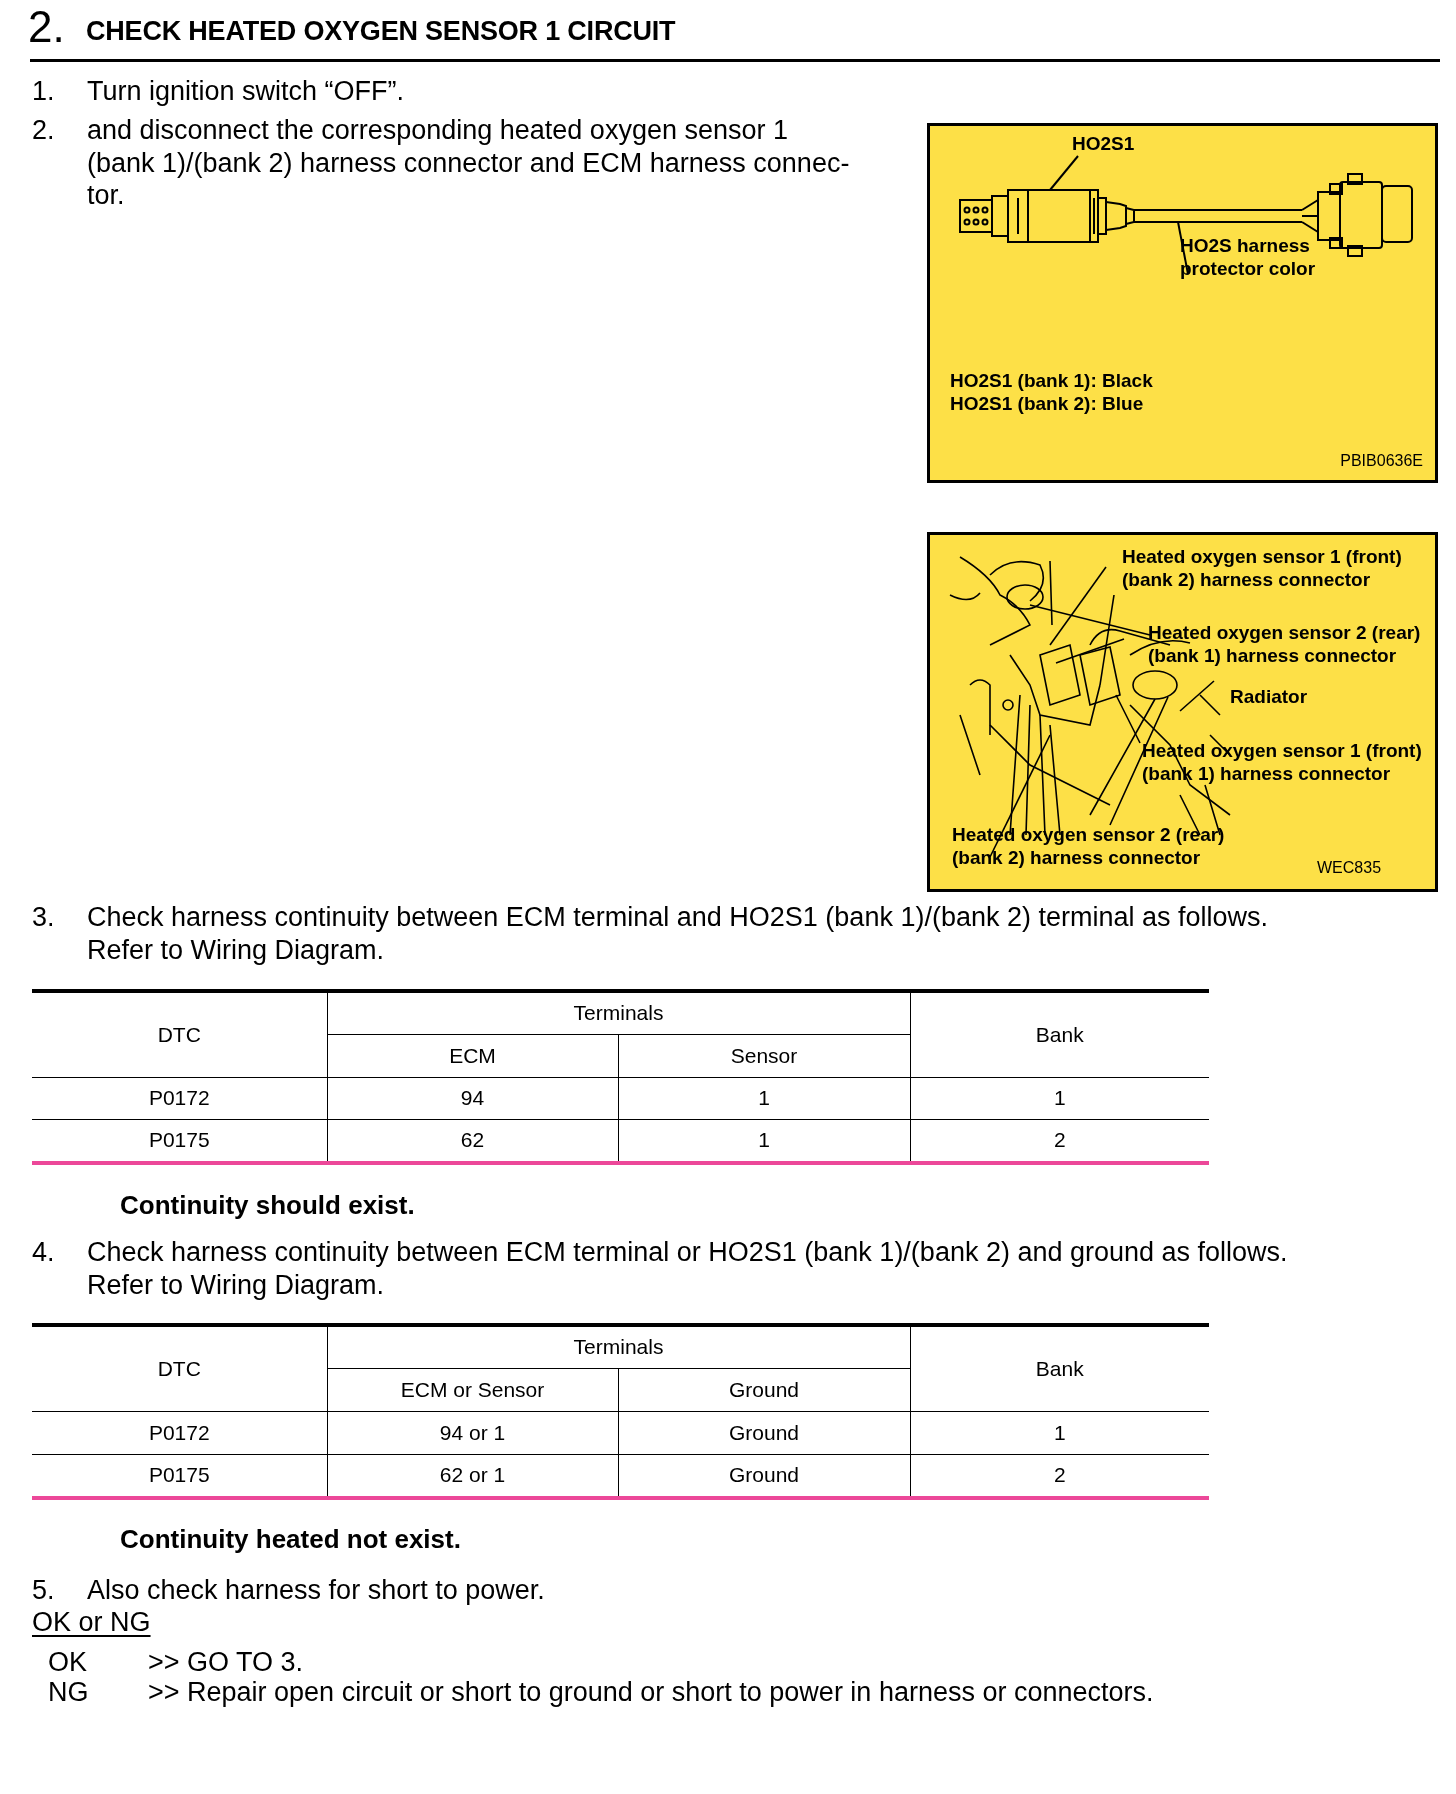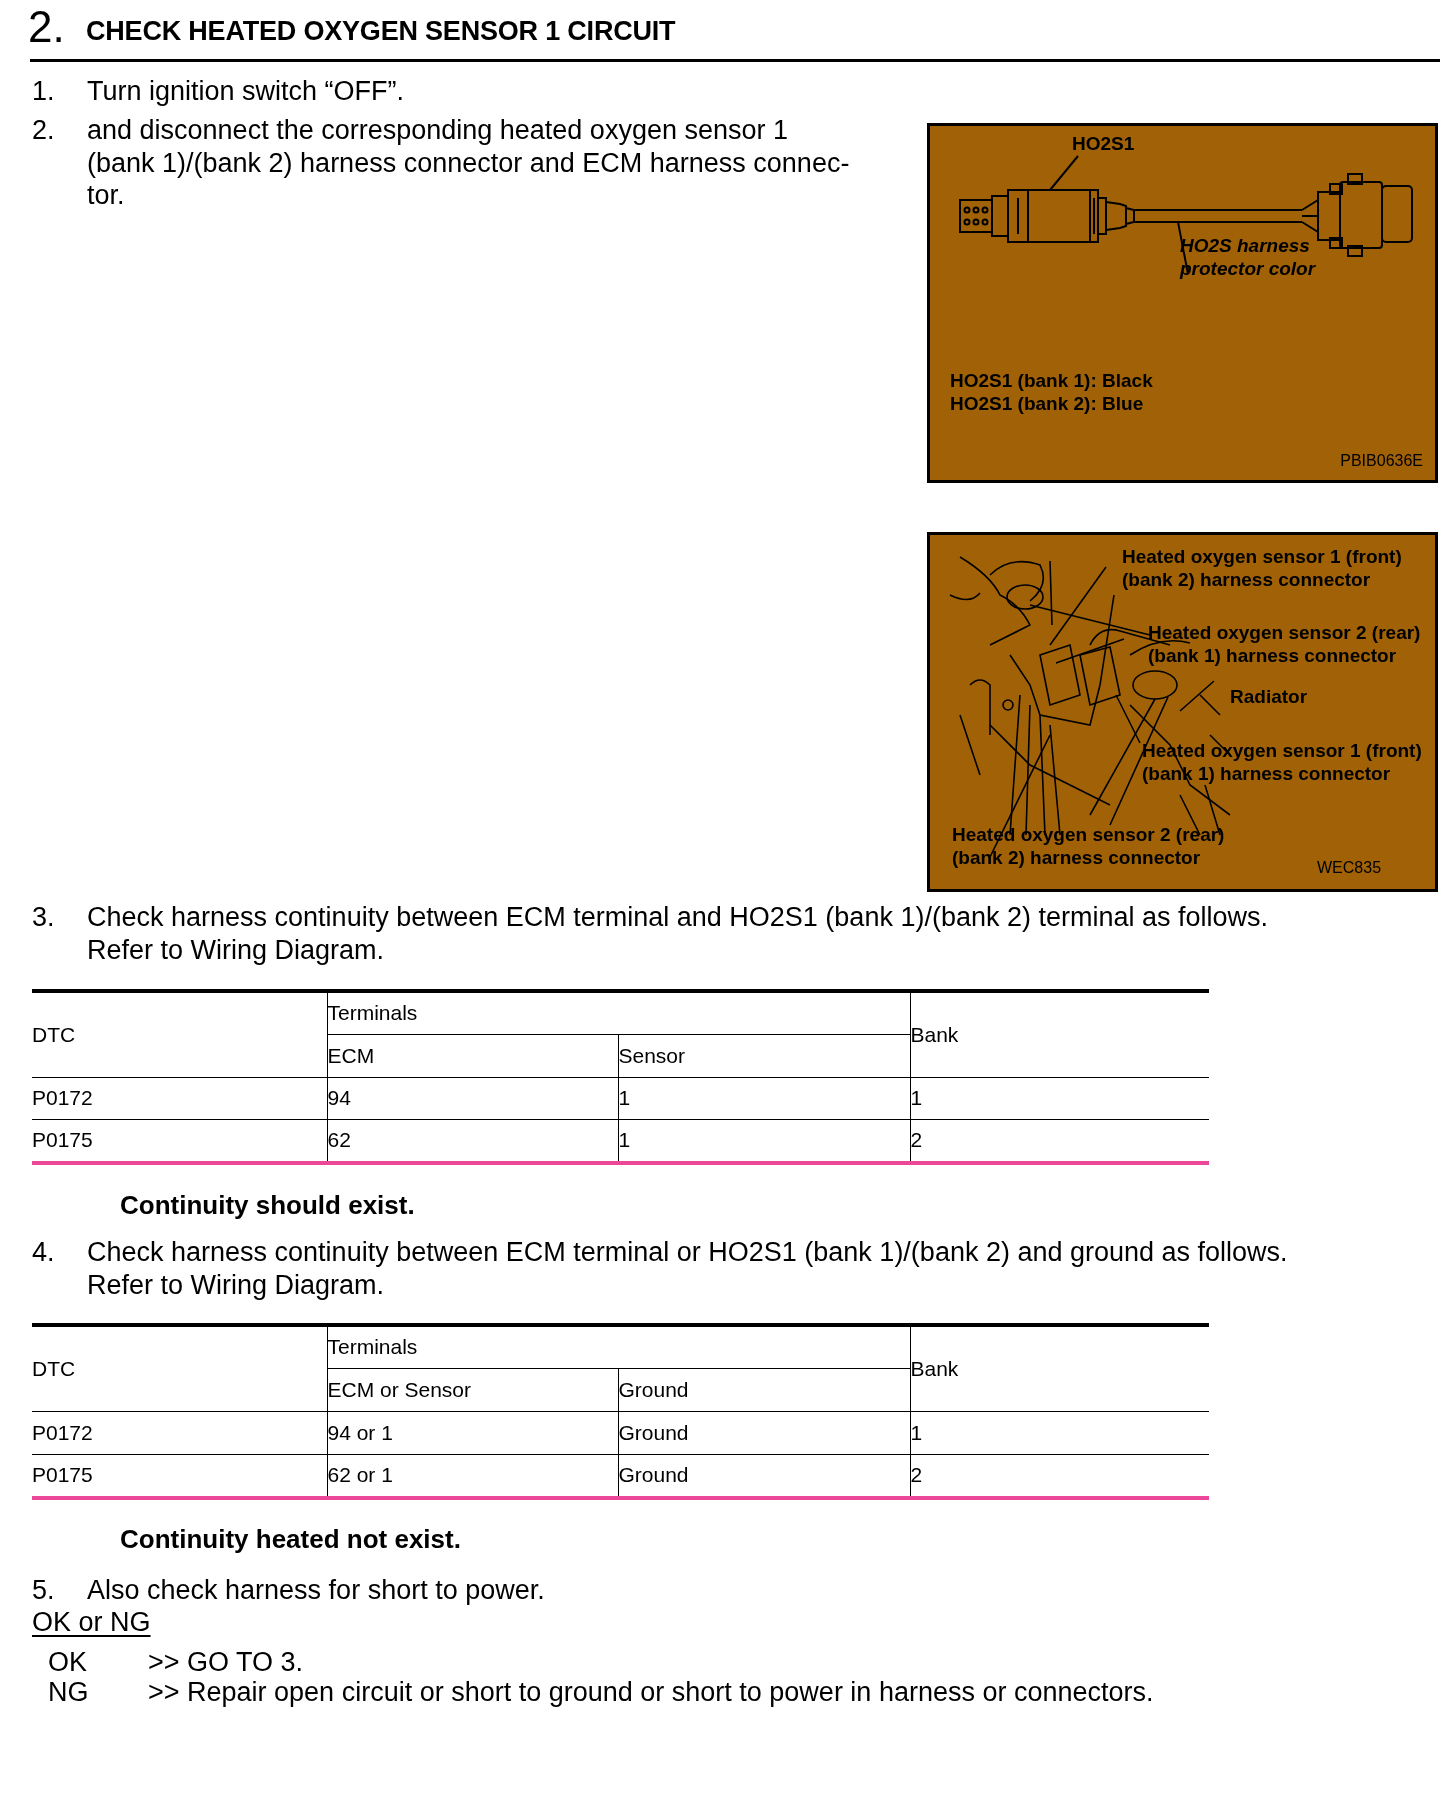--- a/index.html
+++ b/index.html
@@ -5,26 +5,26 @@
   html, body { margin:0; padding:0; background:#ffffff; }
   body { width:1456px; height:1794px; position:relative; overflow:hidden;
          font-family:"Liberation Sans", sans-serif; color:#000; }
   .abs { position:absolute; }
   .hdr-num { left:28px; top:2px; font-size:44px; line-height:50px; }
   .hdr-title { left:86px; top:14px; font-size:27px; font-weight:bold; line-height:34px; letter-spacing:-0.2px; }
   .hdr-rule { left:30px; top:59px; width:1410px; height:3px; background:#000; }
   .step-num { font-size:27px; line-height:32px; }
   .step-text { font-size:27px; line-height:32.5px; }
   .just { text-align:justify; text-align-last:left; }
-  .fig { border:3px solid #000; box-sizing:border-box; background:#a16207; }
+  .fig { border:3px solid #000; box-sizing:border-box; background:#fde047; }
   .fig-label { font-size:19px; font-weight:bold; line-height:23px; }
   .fig-code { font-size:16px; line-height:22px;text-align:right; }
   .bold-note { font-size:26px; font-weight:bold; line-height:32px; }
   table.spec { position:absolute; border-collapse:collapse; font-size:21px; }
-  table.spec td { border:1px solid #000; padding:0; }
+  table.spec td { border:1px solid #000; text-align:center; padding:0; }
   table.spec tr.top td { border-top:4px solid #000; }
   table.spec tr.bottom td { border-bottom:4px solid #ec4899; }
   table.spec td.first { border-left:none; }
   table.spec td.last { border-right:none; }
   .okng-h { font-size:27px; line-height:32px; text-decoration:underline; text-underline-offset:4px; }
   .res { font-size:27px; line-height:32px; }
 </style>
 </head>
 <body>
 
@@ -77,21 +77,21 @@
       <rect x="400" y="58" width="12" height="10"></rect>
       <rect x="418" y="48" width="14" height="10"></rect>
       <rect x="400" y="112" width="12" height="10"></rect>
       <rect x="418" y="120" width="14" height="10"></rect>
 
       <line x1="120" y1="64" x2="148" y2="30"></line>
       <line x1="248" y1="96" x2="258" y2="148"></line>
     </g>
   </svg>
   <div class="abs fig-label" style="left:142px;top:6px;">HO2S1</div>
-  <div class="abs fig-label" style="left:250px;top:108px;font-style:italic;">
+  <div class="abs fig-label" style="left:250px;top:108px;">
     <div>HO2S harness</div>
     <div>protector color</div>
   </div>
   <div class="abs fig-label" style="left:20px;top:243px;">
     <div>HO2S1 (bank 1): Black</div>
     <div>HO2S1 (bank 2): Blue</div>
   </div>
   <div class="abs fig-code" style="right:12px;bottom:8px;">PBIB0636E</div>
 </div>
 

